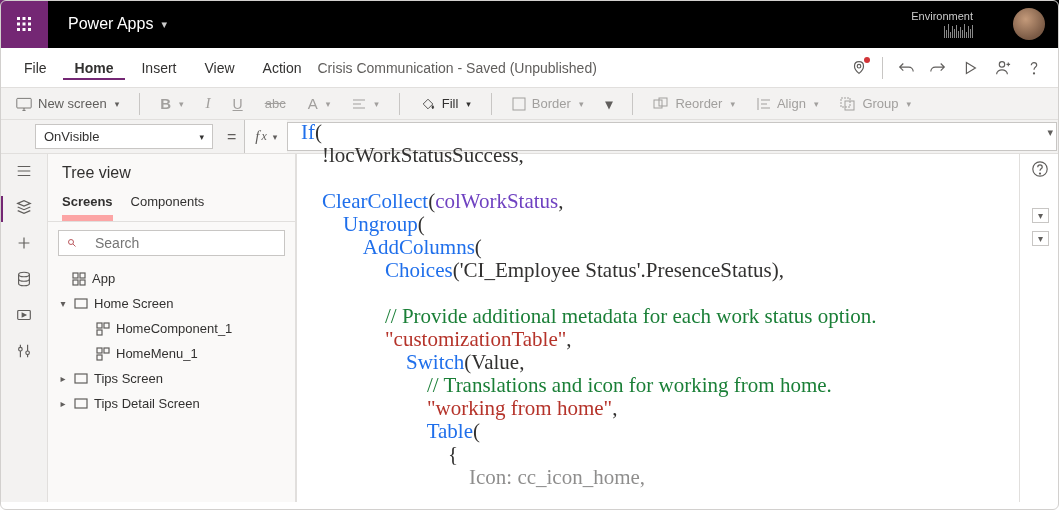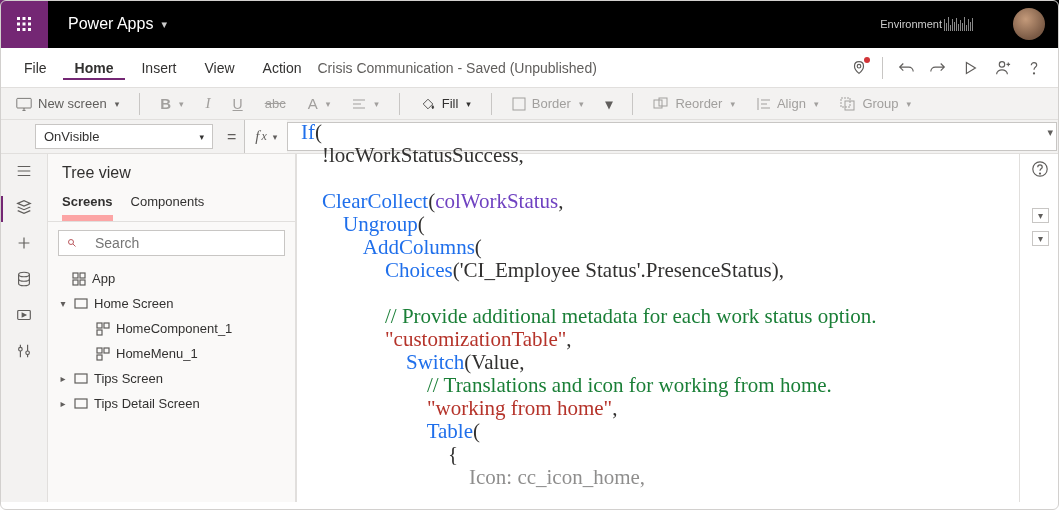--- a/index.html
+++ b/index.html
@@ -4,21 +4,21 @@
 <style>
   * { box-sizing: border-box; margin: 0; padding: 0; }
   body { font-family: "Segoe UI", -apple-system, sans-serif; font-size: 13px; color: #323130; background: #fff; width: 1059px; height: 510px; overflow: hidden; position: relative; }
 
   
   .topbar { height: 48px; background: #000; display: flex; align-items: center; color: #fff; }
   .waffle { width: 48px; height: 48px; display: flex; align-items: center; justify-content: center; background: #742774; }
   .brand { font-size: 16px; margin-left: 20px; font-weight: 400; display: flex; align-items: center; gap: 8px; }
   .brand-chevron { font-size: 11px; opacity: .8; }
   .topbar-spacer { flex: 1; }
-  .env { font-size: 11px; color: #ccc; margin-right: 40px; display: flex; flex-direction: row; align-items: center; gap: 2px;}
+  .env { font-size: 11px; color: #ccc; margin-right: 40px; display: flex; flex-direction: column; align-items: flex-end; gap: 2px;}
   .env-bars { display: flex; gap: 1px; align-items: flex-end; height: 14px; }
   .env-bars span { width: 1px; background: #888; display: inline-block;}
   .avatar { width: 32px; height: 32px; border-radius: 50%; background: radial-gradient(circle at 40% 35%, #c49a7a, #7a5a45 70%); margin-right: 14px; }
 
   
   .menubar { height: 40px; display: flex; align-items: center; background: #fff; border-bottom: 1px solid #e1dfdd; padding: 6px 12px; gap: 4px;}
   .menu-item { padding: 4px 12px; cursor: pointer; font-size: 14px; color: #323130;}
   .menu-item.active { font-weight: 600; border-bottom: 2px solid #742774; padding-bottom: 2px;}
   .menubar-center { flex: 1; text-align: left; font-size: 14px; color: #605e5c;}
   .menubar-right { display: flex; align-items: center; gap: 14px; padding-right: 4px;}

